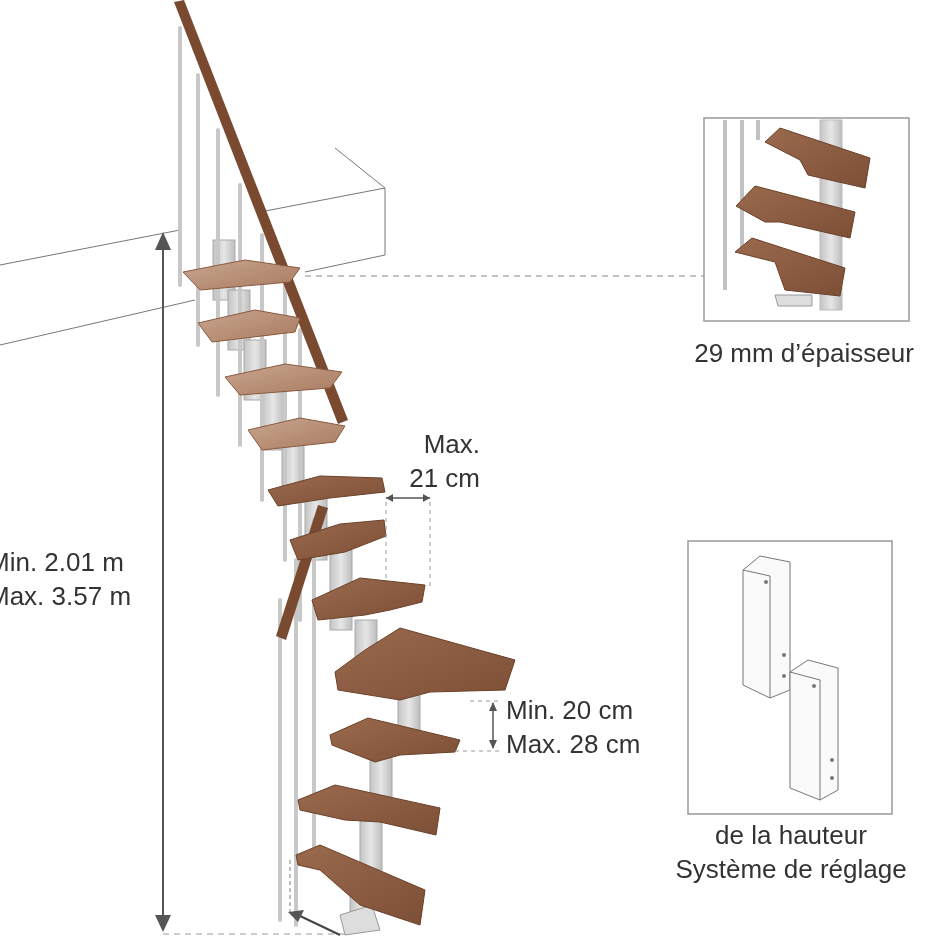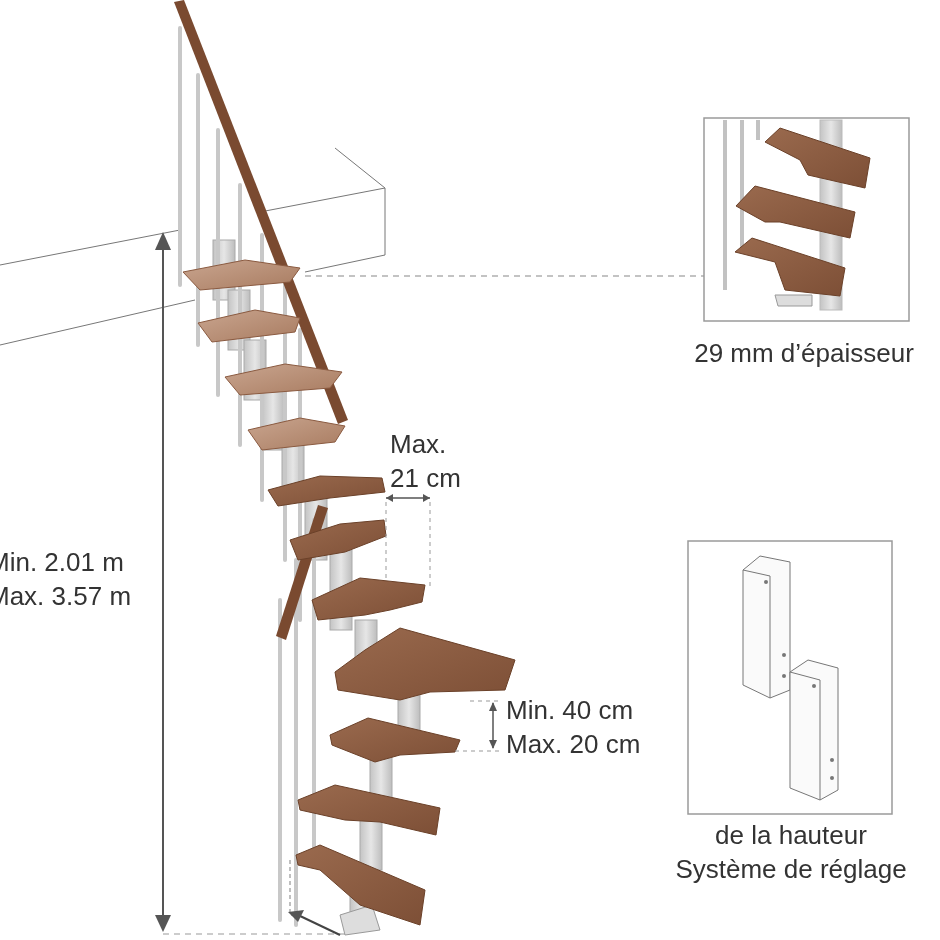--- a/index.html
+++ b/index.html
@@ -2,21 +2,21 @@
 <html><head>
 <meta charset="utf-8">
 <style>
   html, body { margin: 0; padding: 0; background: #ffffff; }
   body { width: 940px; height: 940px; position: relative; overflow: hidden;
          font-family: "Liberation Sans", "DejaVu Sans", sans-serif; color: #333333; }
   #diagram { position: absolute; left: 0; top: 0; width: 940px; height: 940px; }
   .label { position: absolute; font-size: 26px; line-height: 34px; color: #333333; white-space: nowrap; }
   .label span { display: block; }
   #lbl-height { left: -12px; top: 545px; text-align: left; }
-  #lbl-depth { left: 390px; top: 427px; text-align: left; width: 90px; }
+  #lbl-depth { left: 390px; top: 427px; text-align: right; width: 90px; }
   #lbl-rise { left: 506px; top: 693px; }
   #lbl-steps { left: 676px; top: 336px; width: 256px; text-align: center; }
   #lbl-adjust { left: 660px; top: 818px; width: 262px; text-align: center; }
 </style>
 </head>
 <body>
 
 <svg id="diagram" viewBox="0 0 940 940" xmlns="http://www.w3.org/2000/svg">
   <defs>
     <linearGradient id="wood" x1="0" y1="0" x2="1" y2="1">
@@ -160,22 +160,22 @@
   <span>Min. 2.01 m</span>
   <span>Max. 3.57 m</span>
 </div>
 
 <div class="label" id="lbl-depth">
   <span>Max.</span>
   <span>21 cm</span>
 </div>
 
 <div class="label" id="lbl-rise">
-  <span>Min. 40 cm</span>
-  <span>Max. 20 cm</span>
+  <span>Min. 20 cm</span>
+  <span>Max. 28 cm</span>
 </div>
 
 <div class="label" id="lbl-steps">
   <span>29 mm d’épaisseur</span>
 </div>
 
 <div class="label" id="lbl-adjust">
   <span>de la hauteur</span>
   <span>Système de réglage</span>
 </div>

